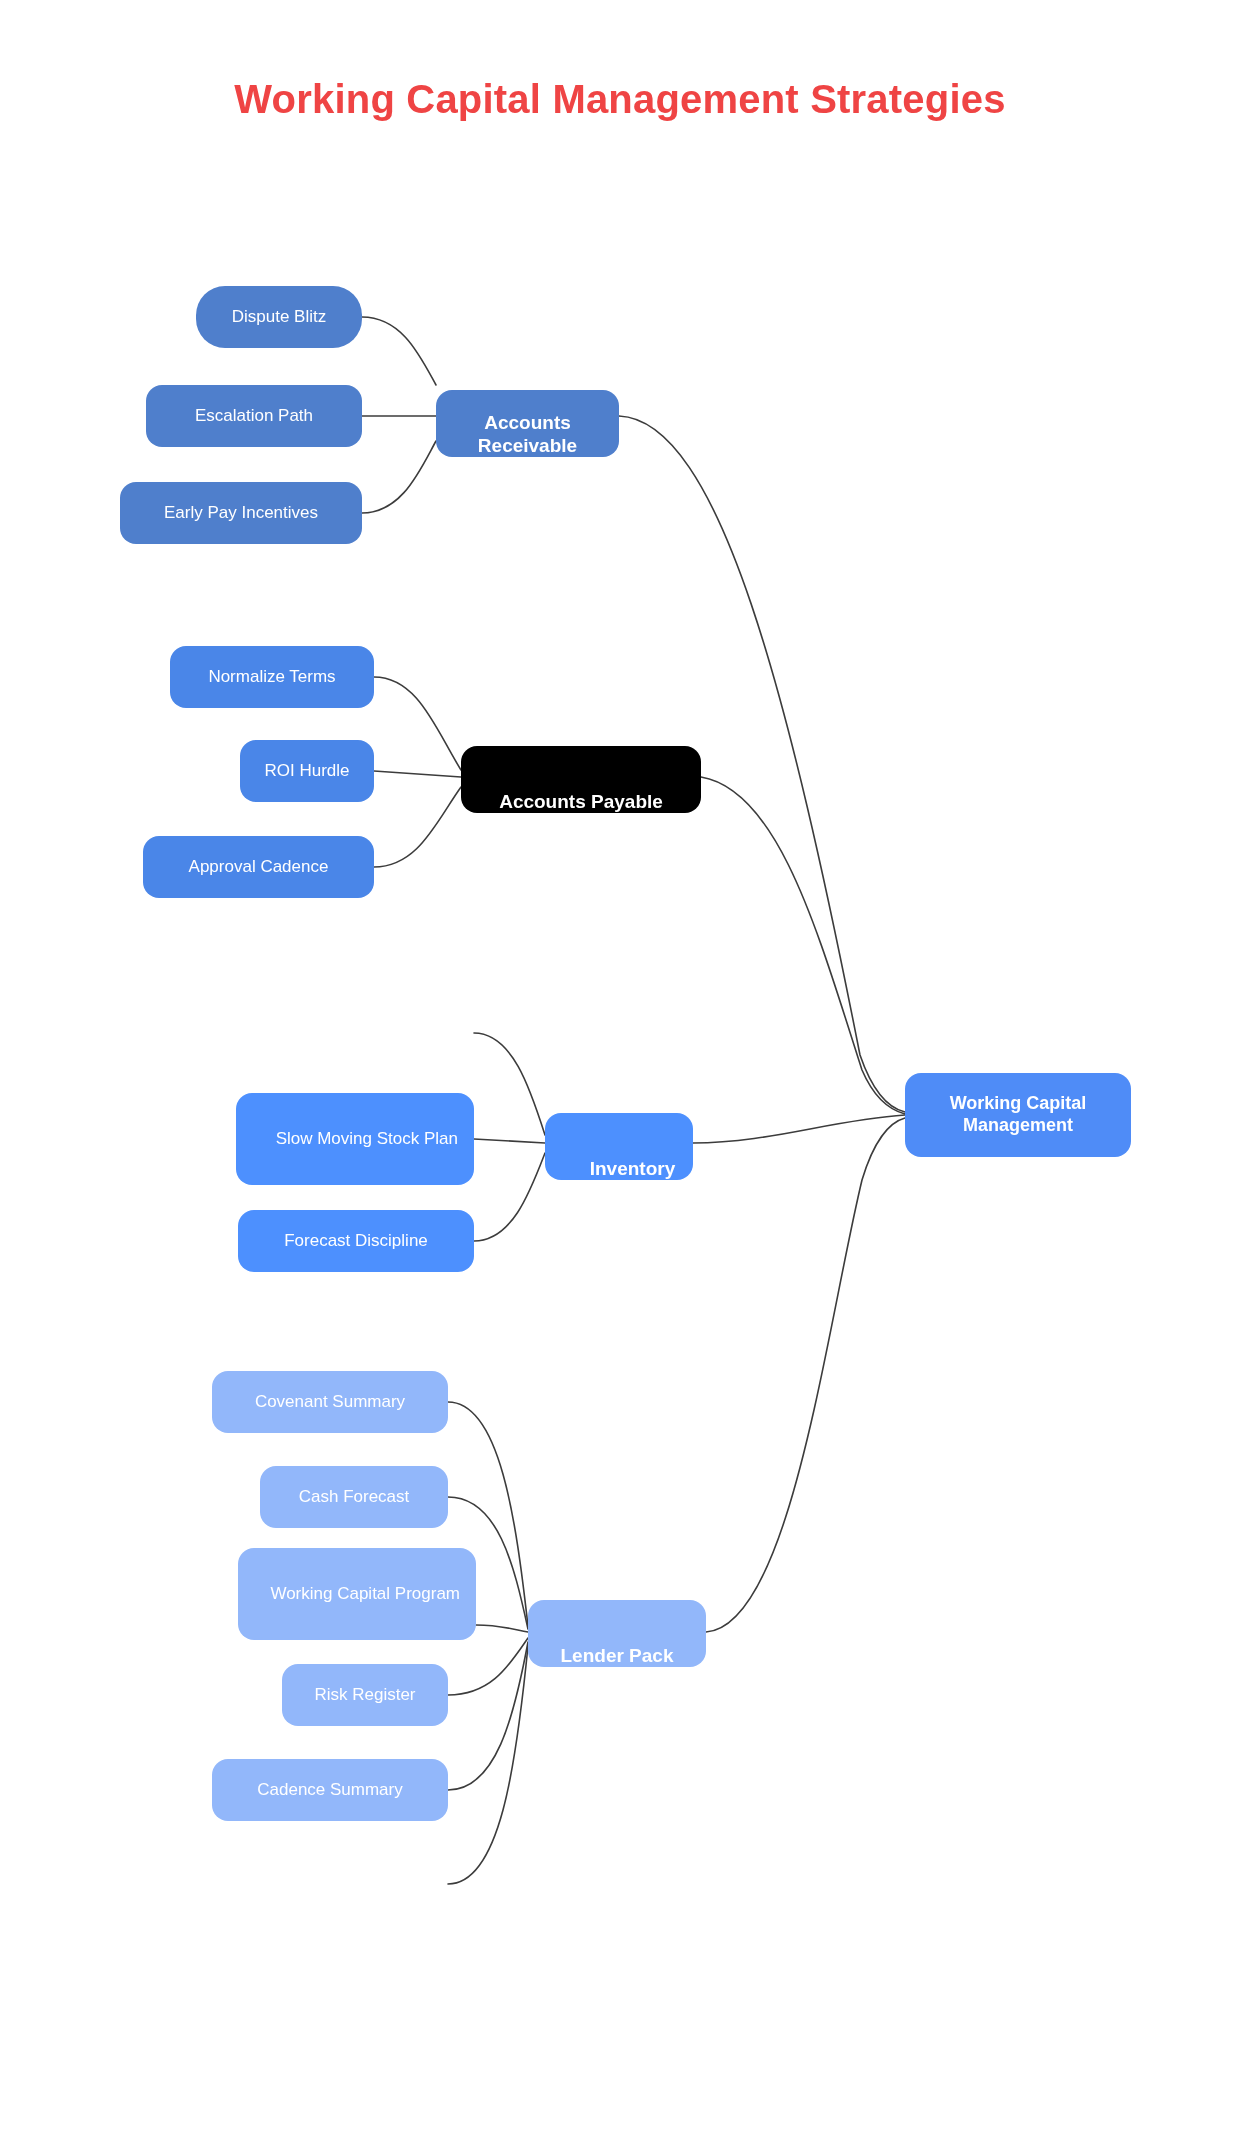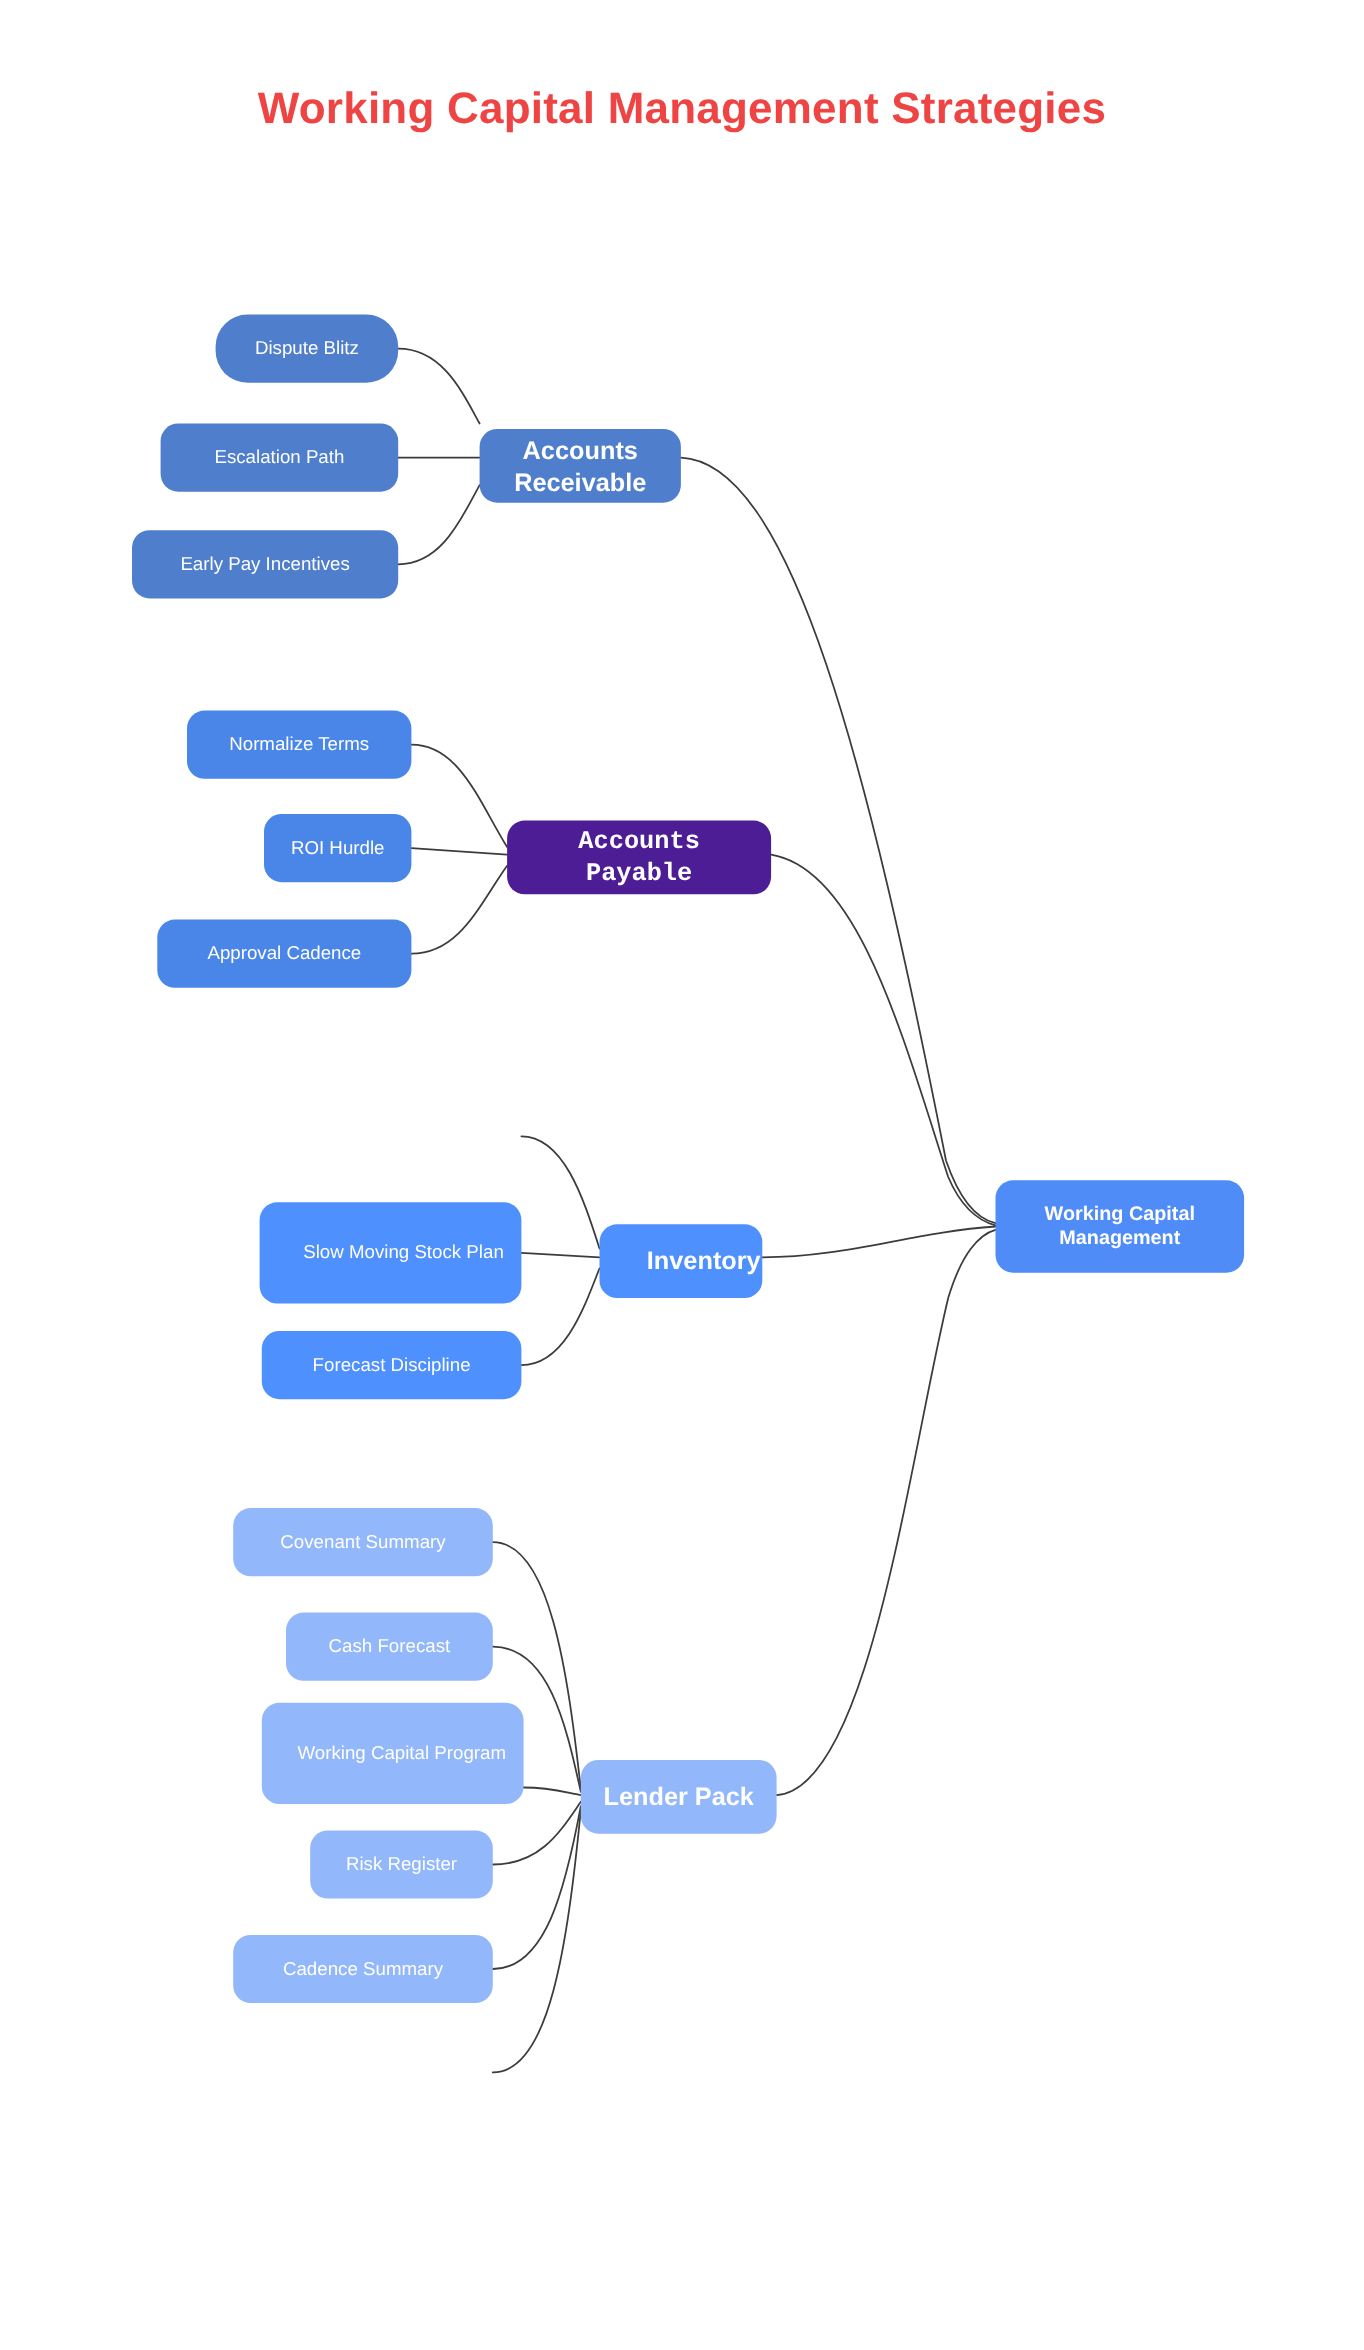--- a/index.html
+++ b/index.html
@@ -62,21 +62,21 @@
   }
   .node .lbl {
     display: block;
     width: 100%;
   }
   .node.align-right { justify-content: center; }
   .node.align-right .lbl { text-align: right; }
   .node.align-center { justify-content: center; }
   .node.align-center .lbl { text-align: center; }
   .node.leaf { font-size: 17px; font-weight: normal; }
-  .node.branch { font-size: 23px; font-weight: bold; }
+  .node.branch { font-size: 19px; font-weight: bold; align-items: flex-end; }
   .node.root { font-size: 18px; font-weight: bold; }
 </style>
 </head>
 <body>
 
 <div id="canvas">
 
   <div id="title">Working Capital Management Strategies</div>
 
   <svg id="edges" viewBox="0 0 1240 2136" width="1240" height="2136" xmlns="http://www.w3.org/2000/svg">
@@ -116,21 +116,21 @@
       </div>
       <div class="node leaf align-center" style="left: 170px; top: 646px; width: 204px; height: 62px; background: rgb(74, 134, 232);">
         <span class="lbl">Normalize Terms</span>
       </div>
       <div class="node leaf align-center" style="left: 240px; top: 740px; width: 134px; height: 62px; background: rgb(74, 134, 232);">
         <span class="lbl">ROI Hurdle</span>
       </div>
       <div class="node leaf align-center" style="left: 143px; top: 836px; width: 231px; height: 62px; background: rgb(74, 134, 232);">
         <span class="lbl">Approval Cadence</span>
       </div>
-      <div class="node branch align-center" style="left: 461px; top: 746px; width: 240px; height: 67px; background: #4c1d95; font-family: Liberation Mono, monospace;">
+      <div class="node branch align-center" style="left: 461px; top: 746px; width: 240px; height: 67px; background: #000000;">
         <span class="lbl">Accounts Payable</span>
       </div>
       <div class="node leaf align-right" style="left: 236px; top: 1093px; width: 238px; height: 92px; background: rgb(77, 144, 254);">
         <span class="lbl">Slow Moving Stock Plan</span>
       </div>
       <div class="node leaf align-center" style="left: 238px; top: 1210px; width: 236px; height: 62px; background: rgb(77, 144, 254);">
         <span class="lbl">Forecast Discipline</span>
       </div>
       <div class="node branch align-center" style="left: 545px; top: 1113px; width: 148px; height: 67px; background: rgb(77, 144, 254); padding-left: 43px;">
         <span class="lbl">Inventory</span>

